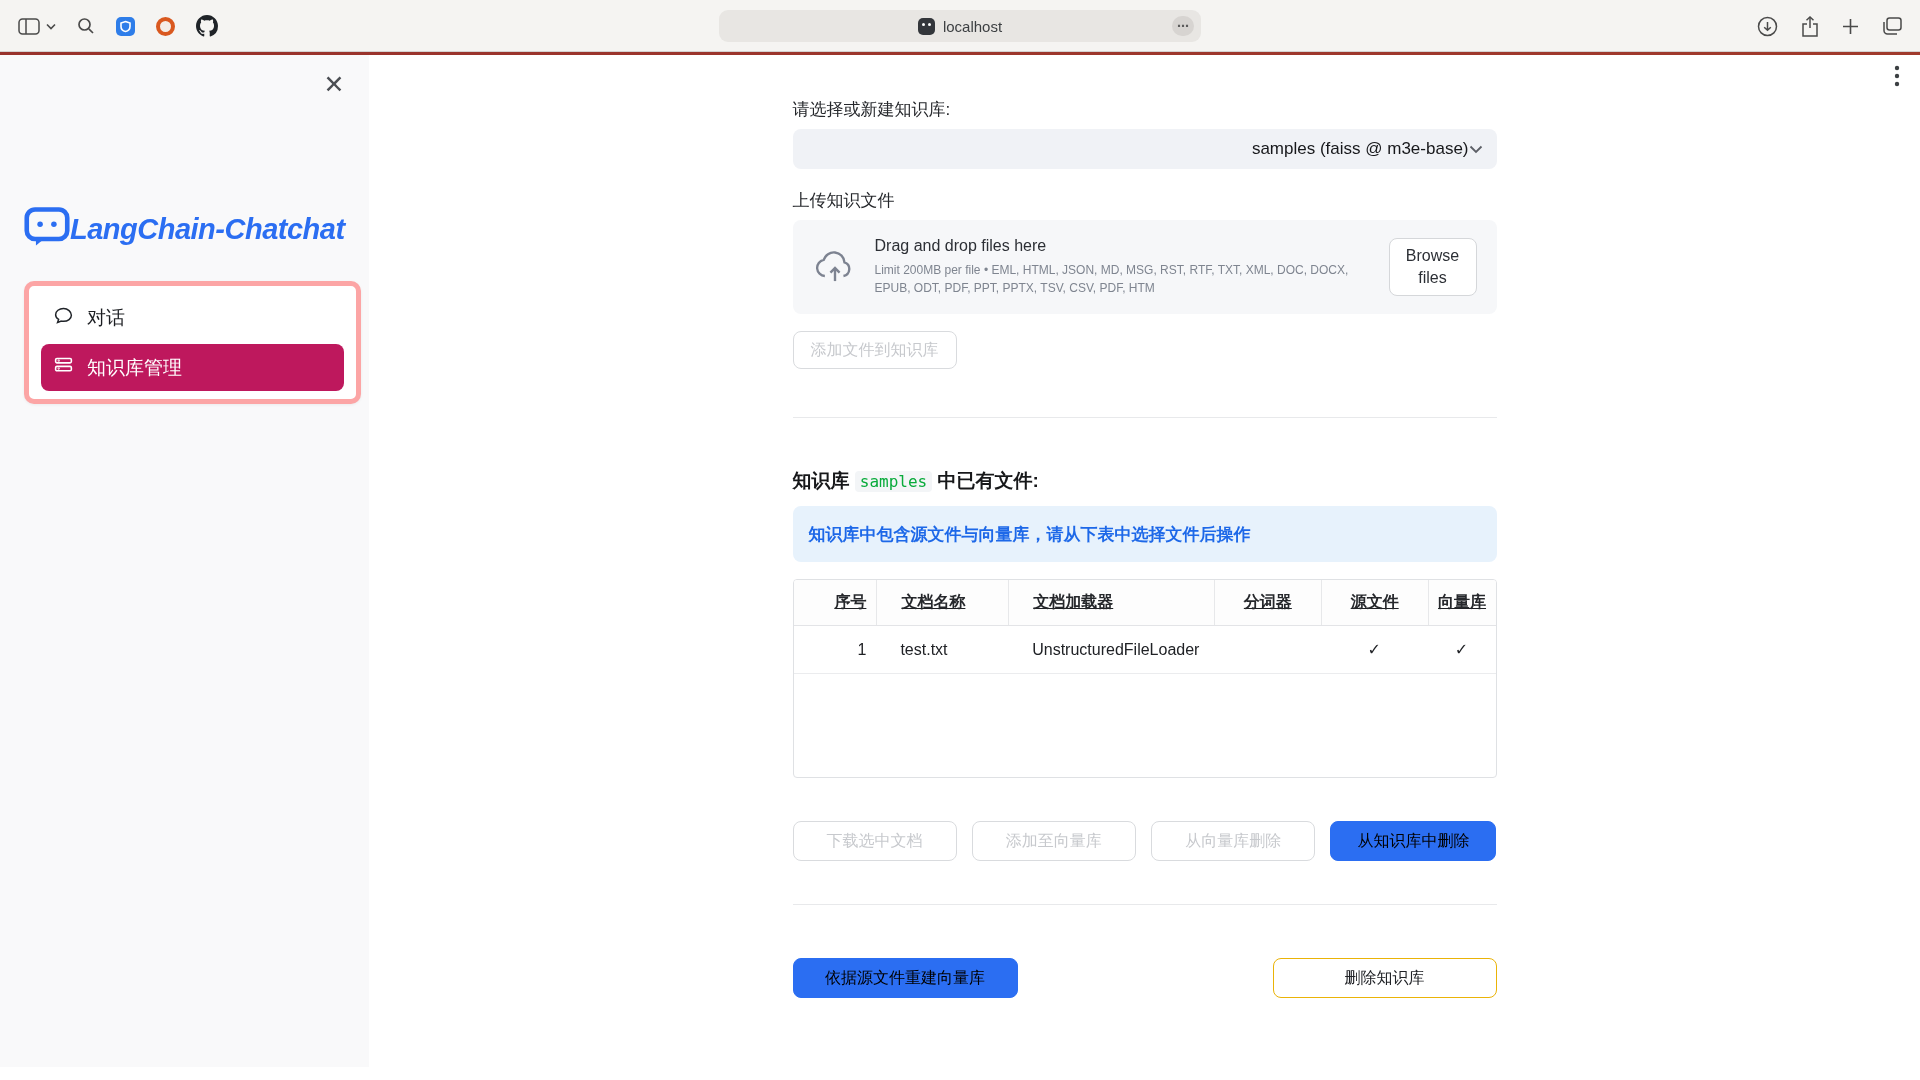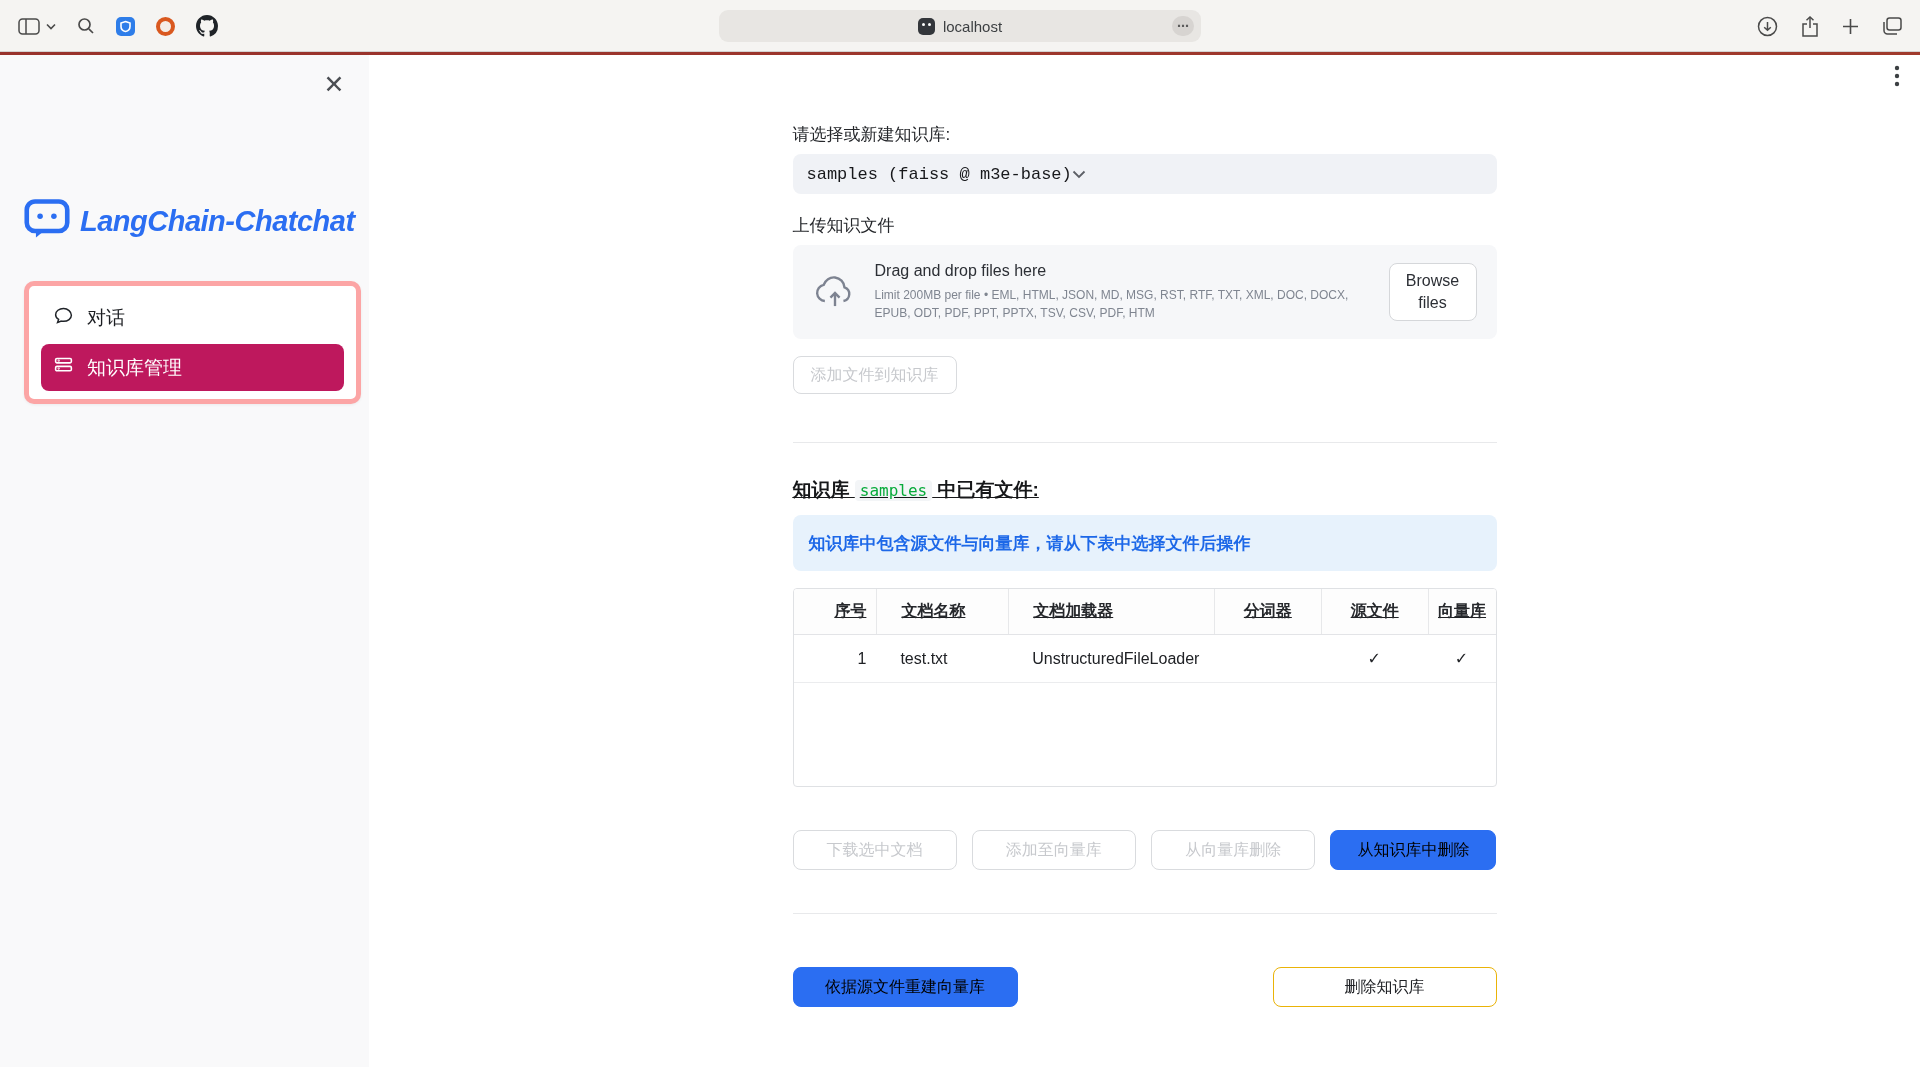--- a/index.html
+++ b/index.html
@@ -47,48 +47,48 @@
   
   .app { display:flex; height:1025px; }
 
   .sidebar {
     position:relative; width:369px; background:#f9f9fa; flex:none;
   }
   .close-btn {
     position:absolute; top:14px; right:20px; width:30px; height:30px;
     color:#4b4e53; font-size:25px; line-height:30px; text-align:center; cursor:pointer;
   }
-  .logo { position:absolute; top:143px; left:24px; display:flex; align-items:center; gap:10px; }
+  .logo { position:absolute; top:151px; left:24px; display:flex; align-items:center; }
   .logo-text {
     font-size:29px; font-weight:700; font-style:italic; color:#2b6ef2; letter-spacing:-0.5px; white-space:nowrap;
   }
   .menu-card {
     position:absolute; top:226px; left:24px; width:337px;
     background:#ffffff; border-radius:10px; padding:8px 12px;
     box-shadow:0 1px 3px rgba(0,0,0,0.06); border:5px solid #fca5a5;
   }
   .menu-item {
     height:47px; display:flex; align-items:center; gap:13px;
     padding:0 12px; border-radius:8px; font-size:19px; color:#1c1e22; cursor:pointer;
   }
   .menu-item.active { background:#be185d; color:#ffffff; }
   .menu-item + .menu-item { margin-top:3px; }
   .sidebar-footer { position:absolute; left:0; right:0; bottom:0; height:13px; background:#ffffff; }
 
   .main { position:relative; flex:1; background:#ffffff; overflow:hidden; }
   .kebab { position:absolute; top:10px; right:20px; cursor:pointer; }
 
-  .content { width:704px; margin:0 auto; padding-top:68px; }
+  .content { width:704px; margin:0 auto; padding-top:43px; }
 
   .field-label { font-size:17px; color:#25272b; margin-bottom:8px; }
 
   .selectbox {
     height:40px; background:#f0f2f6; border-radius:8px;
-    display:flex; align-items:center; justify-content:flex-start;
-    padding:0 14px; font-size:17px; color:#17181b; cursor:pointer;font-family:Liberation Mono, monospace;
+    display:flex; align-items:center; justify-content:flex-end;
+    padding:0 14px; font-size:17px; color:#17181b; cursor:pointer;
   }
 
   .upload-label { margin-top:20px; }
 
   .uploader {
     margin-top:7px; height:94px; background:#f6f7f9; border-radius:8px;
     display:flex; align-items:center; padding:0 20px;
   }
   .uploader-text { flex:1; margin-left:18px; min-width:0; }
   .uploader-title { font-size:16px; color:#2c2f35; margin-bottom:6px; }
@@ -103,21 +103,21 @@
   .btn { border-radius:8px; font-size:16px; display:inline-flex; align-items:center; justify-content:center; cursor:pointer;margin-top:19px; }
   .btn-disabled { background:#ffffff; border:1px solid #d9dbde; color:#c7c9cd; cursor:default; }
   .btn-primary { background:#2b6ef2; border:1px solid #2b6ef2; color:#000000; }
   .btn-secondary { background:#ffffff; border:1px solid #eab308; color:#202226; }
 
   .add-btn { margin-top:17px; height:38px; padding:0 17px; }
 
   .hr { border:none; border-top:1px solid #e8e9eb; margin-top:48px; }
   .hr2 { border:none; border-top:1px solid #e8e9eb; margin-top:43px; }
 
-  .files-heading { margin-top:34px; font-size:19px; font-weight:700; color:#17181a;text-decoration:underline; }
+  .files-heading { margin-top:50px; font-size:19px; font-weight:700; color:#17181a; }
   .code {
     font-family:"DejaVu Sans Mono","Liberation Mono",monospace;
     font-size:16px; color:#09ab3b; background:#f3f5f7; padding:1px 5px; border-radius:4px; font-weight:400;
   }
 
   .info-box {
     margin-top:12px; height:56px; background:#e7f2fc; border-radius:8px;
     display:flex; align-items:center; padding:0 16px;
     color:#1d68e8; font-size:17px; font-weight:600;
   }

